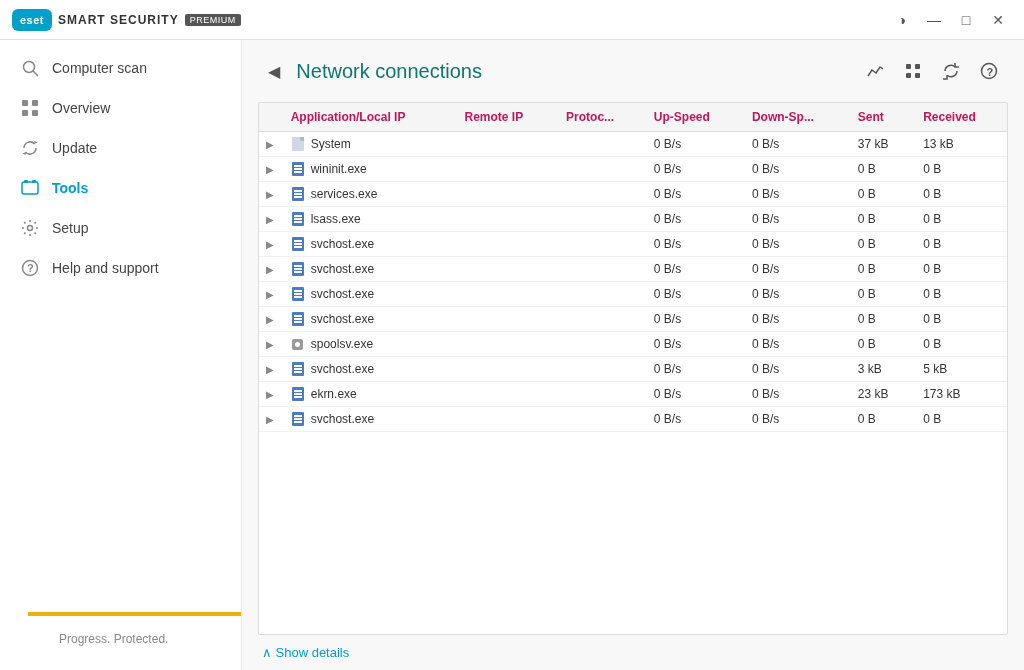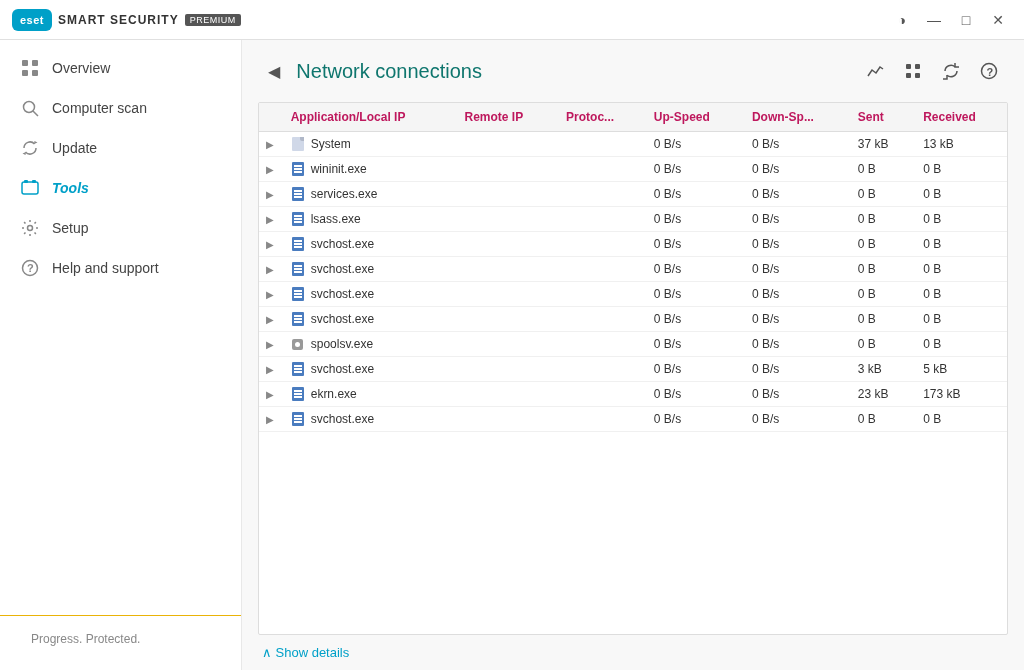--- a/index.html
+++ b/index.html
@@ -118,21 +118,22 @@
       flex-shrink: 0;
     }
     .nav-item.tools-active {
       color: #00a0c8;
     }
     .nav-item.tools-active .nav-icon { color: #00a0c8; }
 
     .sidebar-footer {
       margin-top: auto;
       padding: 8px 11px;
-      border-top: 1px solid #eab308;
+      border-top: 4px solid #eab308;
+      margin-left: 28px;
     }
     .status-text {
       padding: 8px 20px;
       font-size: 12px;
       color: #888;
     }
 
     
     .content {
       flex: 1;
@@ -311,57 +312,57 @@
     <button class="title-btn close">✕</button>
   </div>
 </div>
 
 <div class="main-layout">
 
   <div class="sidebar">
     <div class="nav-item">
       <span class="nav-icon">
         <svg width="18" height="18" viewBox="0 0 18 18" fill="none">
+          <circle cx="8" cy="8" r="5.5" stroke="#888" stroke-width="1.5" fill="none"></circle>
+          <line x1="12" y1="12" x2="17" y2="17" stroke="#888" stroke-width="1.5"></line>
+        </svg>
+      </span>
+      <span>Computer scan</span>
+    </div>
+    <div class="nav-item">
+      <span class="nav-icon">
+        <svg width="18" height="18" viewBox="0 0 18 18" fill="none">
           <rect x="1" y="1" width="6" height="6" rx="1" fill="#888"></rect>
           <rect x="11" y="1" width="6" height="6" rx="1" fill="#888"></rect>
           <rect x="1" y="11" width="6" height="6" rx="1" fill="#888"></rect>
           <rect x="11" y="11" width="6" height="6" rx="1" fill="#888"></rect>
         </svg>
       </span>
       <span>Overview</span>
-    </div>
-    <div class="nav-item">
-      <span class="nav-icon">
-        <svg width="18" height="18" viewBox="0 0 18 18" fill="none">
-          <circle cx="8" cy="8" r="5.5" stroke="#888" stroke-width="1.5" fill="none"></circle>
-          <line x1="12" y1="12" x2="17" y2="17" stroke="#888" stroke-width="1.5"></line>
-        </svg>
-      </span>
-      <span>Computer scan</span>
     </div>
     <div class="nav-item">
       <span class="nav-icon">
         <svg width="18" height="18" viewBox="0 0 18 18" fill="none">
           <path d="M3 9a6 6 0 0 1 10.5-4" stroke="#888" stroke-width="1.5" fill="none"></path>
           <path d="M15 9a6 6 0 0 1-10.5 4" stroke="#888" stroke-width="1.5" fill="none"></path>
           <polyline points="13,5 13.5,2 16.5,3.5" fill="#888"></polyline>
           <polyline points="5,13 4.5,16 1.5,14.5" fill="#888"></polyline>
         </svg>
       </span>
       <span>Update</span>
     </div>
     <div class="nav-item tools-active">
       <span class="nav-icon">
         <svg width="18" height="18" viewBox="0 0 18 18" fill="none">
           <rect x="1" y="3" width="16" height="12" rx="2" stroke="#00a0c8" stroke-width="1.5" fill="none"></rect>
           <rect x="3" y="1" width="4" height="3" rx="1" fill="#00a0c8"></rect>
           <rect x="11" y="1" width="4" height="3" rx="1" fill="#00a0c8"></rect>
         </svg>
       </span>
-      <span style="color:#00a0c8;font-weight:600;font-style:italic;">Tools</span>
+      <span style="color:#00a0c8;font-weight:600;">Tools</span>
     </div>
     <div class="nav-item">
       <span class="nav-icon">
         <svg width="18" height="18" viewBox="0 0 18 18" fill="none">
           <circle cx="9" cy="9" r="2.5" stroke="#888" stroke-width="1.5" fill="none"></circle>
           <path d="M9 1v2M9 15v2M1 9h2M15 9h2M3.1 3.1l1.4 1.4M13.5 13.5l1.4 1.4M3.1 14.9l1.4-1.4M13.5 4.5l1.4-1.4" stroke="#888" stroke-width="1.5"></path>
         </svg>
       </span>
       <span>Setup</span>
     </div>

